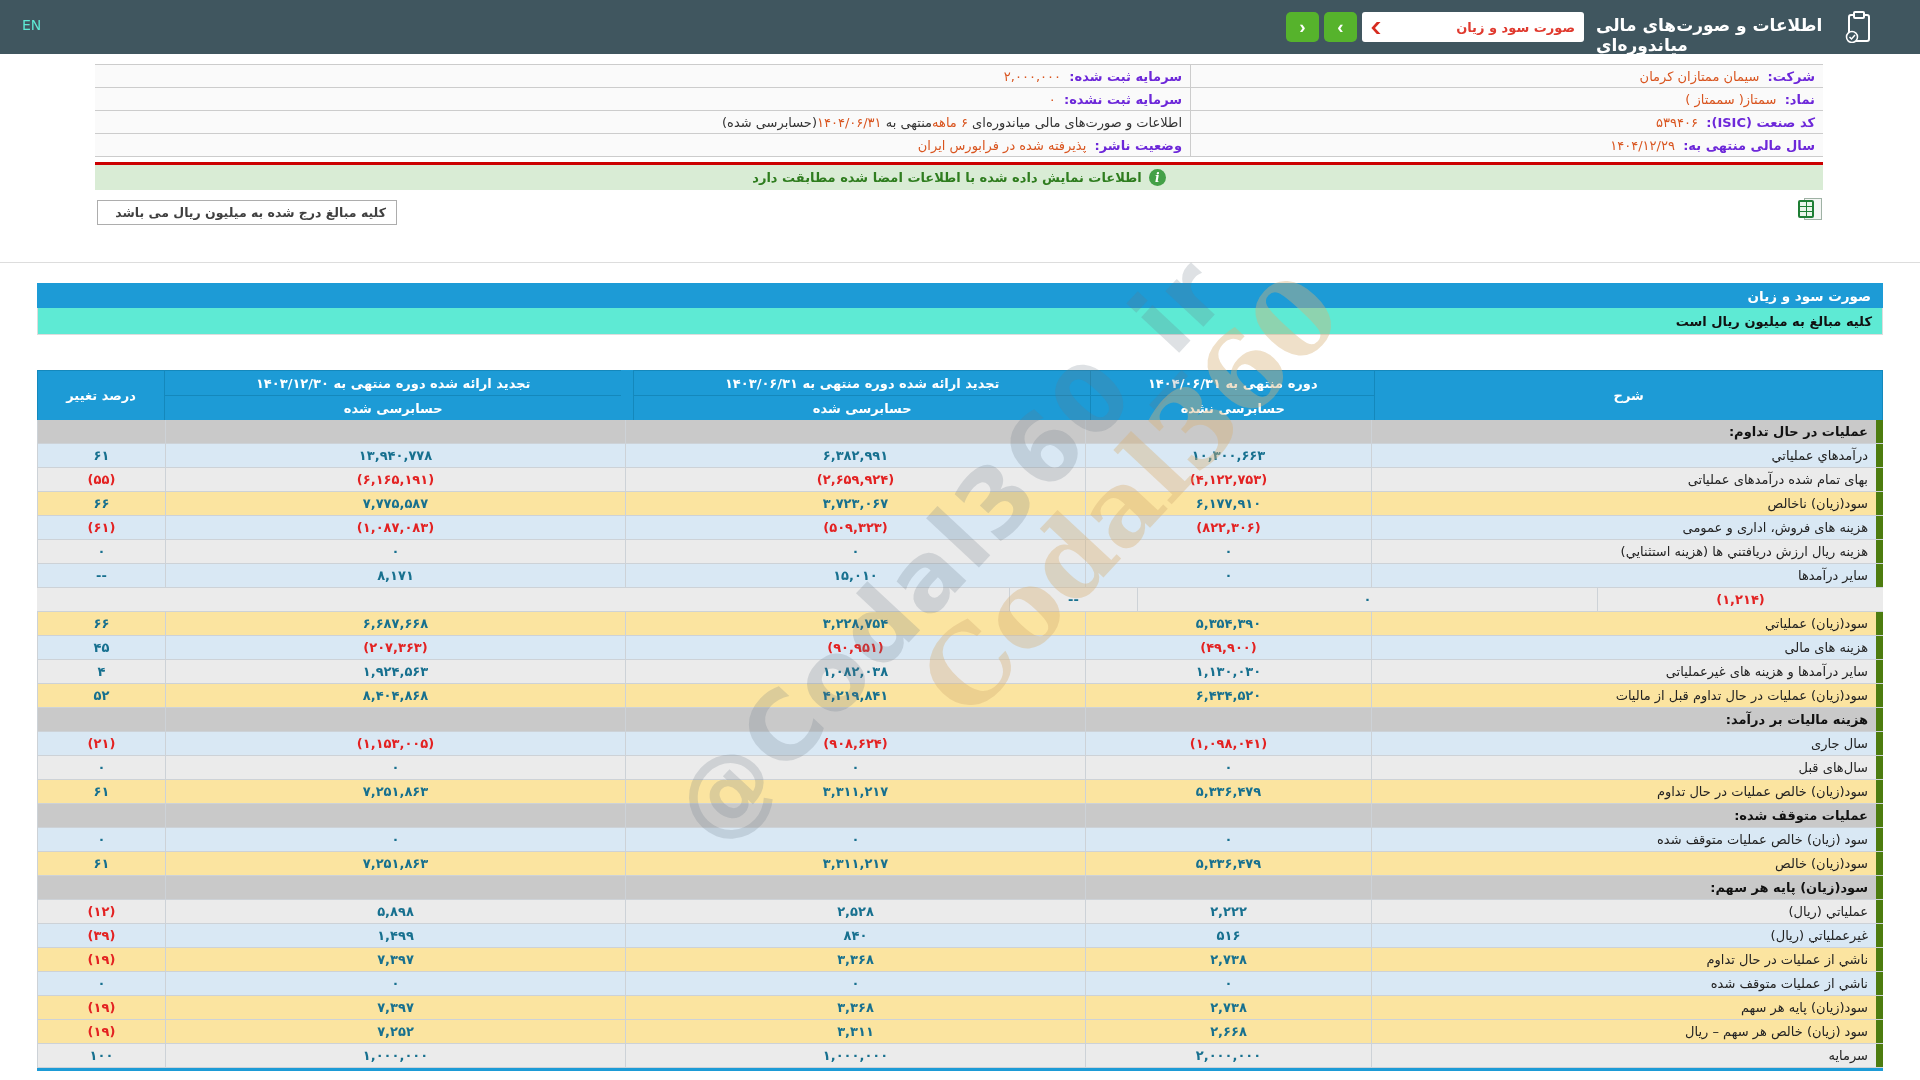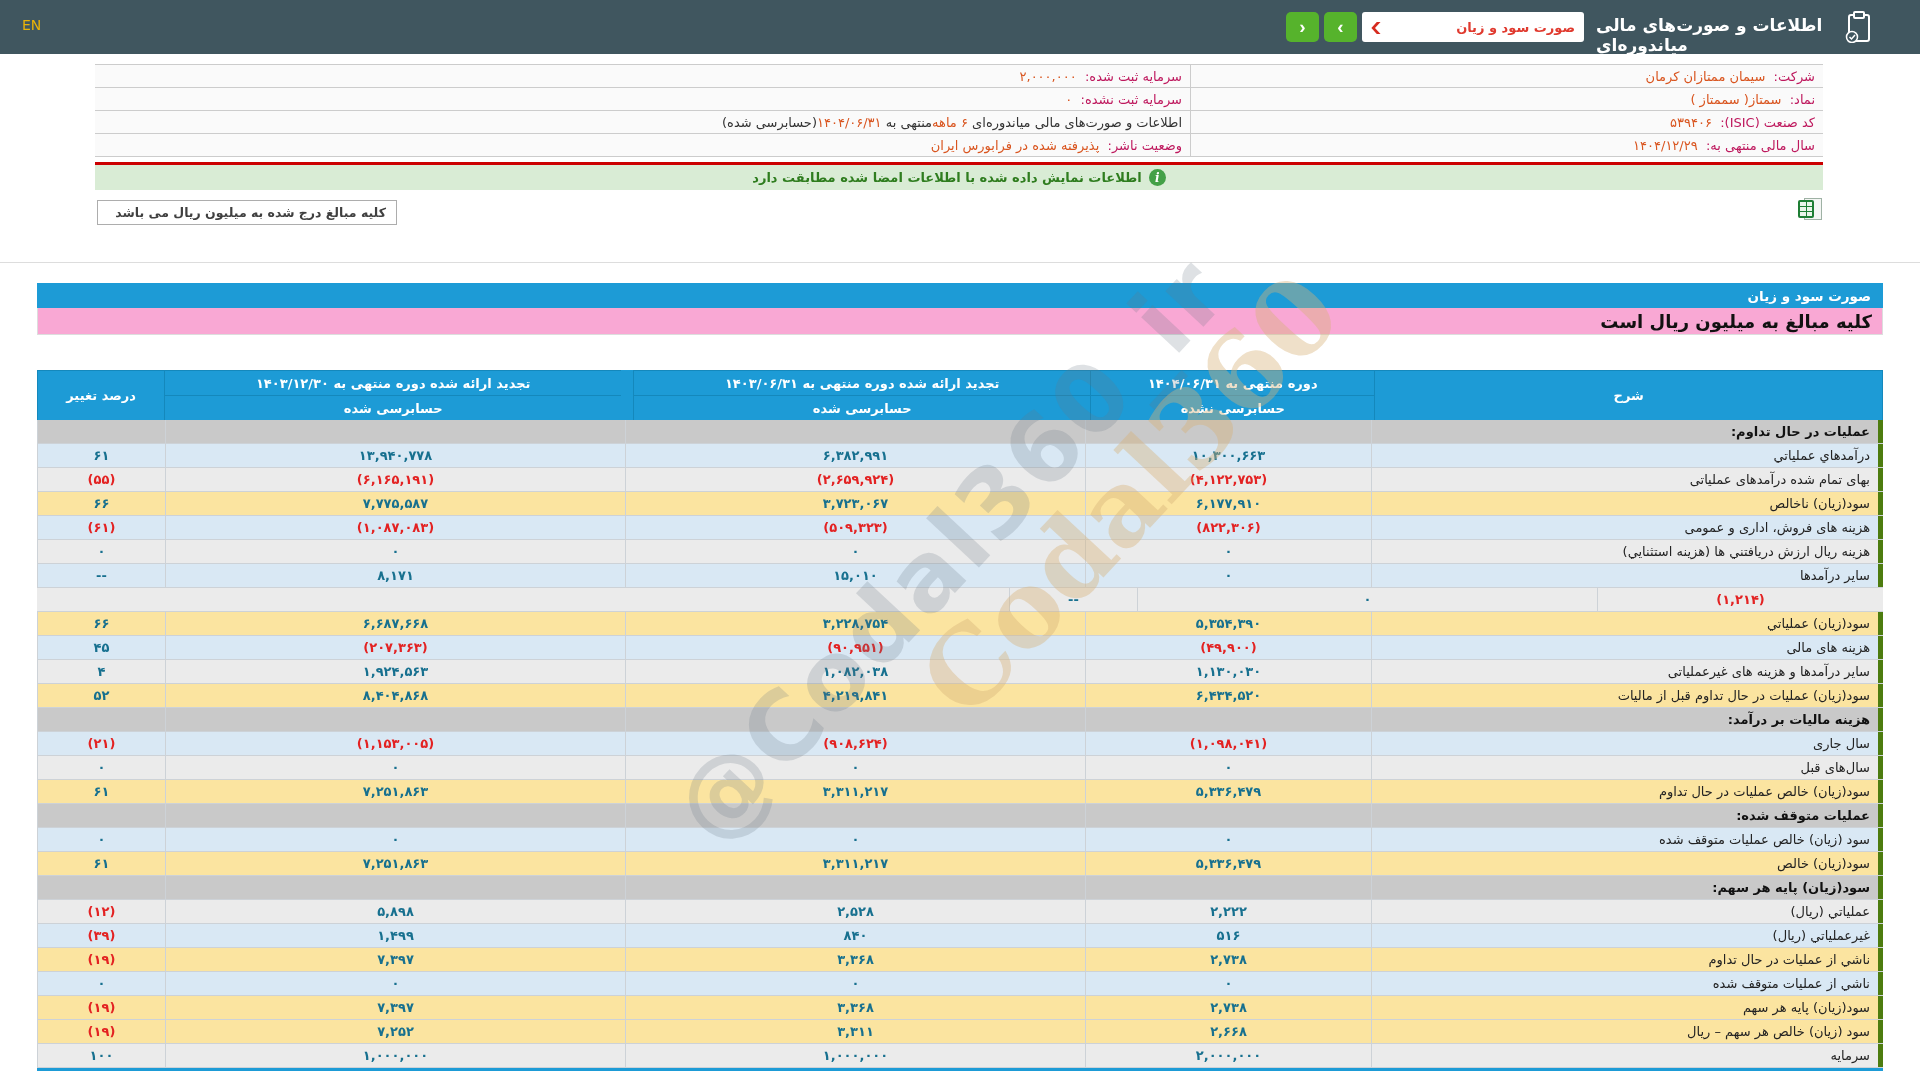--- a/index.html
+++ b/index.html
@@ -2,39 +2,39 @@
 <html dir="rtl" lang="fa"><head>
 <meta charset="utf-8">
 <style>
   * { margin:0; padding:0; box-sizing:border-box; }
   html,body { width:1920px; height:1080px; overflow:hidden; background:#fff;
     font-family:"DejaVu Sans","Liberation Sans",sans-serif; }
   .stage { position:relative; width:1920px; height:1080px; direction:rtl; }
 
   
   .topbar { position:absolute; top:0; left:0; width:1920px; height:54px; background:#40565f; }
-  .en-link { position:absolute; left:22px; top:17px; color:#eab308; font-size:14px; cursor:pointer; direction:ltr; }
+  .en-link { position:absolute; left:22px; top:17px; color:#5eead4; font-size:14px; cursor:pointer; direction:ltr; }
   .clip-icon { position:absolute; left:1845px; top:11px; width:28px; height:32px; }
   .page-title { position:absolute; left:1596px; top:15px; width:240px; text-align:left;
     color:#fff; font-size:17px; font-weight:bold; }
   .stmt-select { position:absolute; left:1362px; top:12px; width:222px; height:30px; background:#fff;
     border-radius:3px; display:flex; align-items:center; justify-content:space-between;
     padding:0 9px; cursor:pointer; }
   .stmt-select .val { color:#e03a2f; font-size:13px; font-weight:600; }
   .stmt-select .chev { color:#d62b1f; font-size:12px; transform:scaleX(1.4); }
   .navbtn { position:absolute; top:12px; width:33px; height:30px; background:#56b32c; border:none;
     border-radius:5px; color:#fff; font-size:19px; font-weight:bold; line-height:26px; cursor:pointer; }
   .btn-prev { left:1286px; } .btn-next { left:1324px; }
 
   
   .info-table { position:absolute; left:95px; top:64px; width:1728px; border-top:1px solid #ccc; background:#fafafa; }
   .info-row { display:flex; height:23px; border-bottom:1px solid #ccc; align-items:center; font-size:13px; }
   .info-cell-r { width:633px; height:100%; border-left:1px solid #ccc; display:flex; align-items:center; padding-right:8px; }
   .info-cell-l { flex:1; height:100%; display:flex; align-items:center; padding-right:8px; }
-  .p-label { font-weight:normal; color:#be185d; white-space:pre; }
+  .p-label { font-weight:bold; color:#6d28d9; white-space:pre; }
   .p-value { color:#d9541e; white-space:pre; }
   .p-dark  { color:#333; white-space:pre; }
 
   
   .sign-banner { position:absolute; left:95px; top:162px; width:1728px; height:28px;
     background:#d9ecd5; border-top:3px solid #cb0000; display:flex; align-items:center;
     justify-content:center; gap:7px; }
   .sign-banner .txt { color:#2f7d1f; font-size:13px; font-weight:bold; }
   .info-icon { width:17px; height:17px; border-radius:50%; background:#43a047; color:#fff;
     font-size:12px; font-weight:bold; font-style:italic; display:flex; align-items:center;
@@ -50,42 +50,42 @@
   .excel-icon .grid { position:absolute; left:0; top:3px; width:16px; height:18px; background:#1e7e34;
     border-radius:2px; display:grid; grid-template-columns:1fr 1fr; grid-template-rows:1fr 1fr 1fr; gap:1px;
     padding:2px; }
   .excel-icon .grid i { background:#eaf5ea; display:block; }
 
   .divider { position:absolute; left:0; top:262px; width:1920px; height:1px; background:#ddd; }
 
   
   .stmt-bar { position:absolute; left:37px; top:283px; width:1846px; height:25px; background:#1d9bd6;
     color:#fff; font-size:13.5px; font-weight:bold; display:flex; align-items:center; padding-right:12px; }
-  .stmt-units { position:absolute; left:37px; top:308px; width:1846px; height:27px; background:#f9a8d4;
-    border:1px solid #ddd; border-top:none; color:#111; font-size:18px; font-weight:bold;
+  .stmt-units { position:absolute; left:37px; top:308px; width:1846px; height:27px; background:#5eead4;
+    border:1px solid #ddd; border-top:none; color:#111; font-size:13px; font-weight:bold;
     display:flex; align-items:center; padding-right:10px; }
 
   
   .pnl { position:absolute; left:37px; top:370px; width:1846px; border-bottom:3px solid #1d9bd6; }
   .thead { display:flex; height:50px; background:#1d9bd6; color:#fff; font-weight:bold; font-size:13px; }
   .hcell { display:flex; align-items:center; justify-content:center; border-left:1px solid #1488bc;
     border-top:1px solid #1488bc; text-align:center; }
   .h-desc { width:512px; border-right:1px solid #1488bc; }
   .h-pct  { width:128px; }
   .hgroup { display:flex; flex-direction:column; }
   .hgroup .hcell { height:25px; border-left:1px solid #1488bc; }
   .hgroup .hcell + .hcell { border-top:1px solid #1488bc; }
   .g-v1 { width:286px; } .g-v2 { width:460px;margin-left:12px; } .g-v3 { width:460px; }
   .g-v1 .hcell, .g-v2 .hcell, .g-v3 .hcell { width:100%; }
 
   .trow { display:flex; height:24px; border-bottom:1px solid #cdd2d7; }
   .cell { display:flex; align-items:center; justify-content:center; font-size:13px;
     border-left:1px solid #cdd2d7; height:100%; }
   .c-desc { width:512px; justify-content:flex-start; padding-right:8px; color:#222;
-    border-right:5px solid #4d7c0f; }
+    border-right:7px solid #4d7c0f; }
   .c-v1 { width:286px; } .c-v2 { width:460px; } .c-v3 { width:460px; } .c-pct { width:128px; }
   .val { color:#17708f; font-weight:bold; }
   .neg { color:#e32222; }
   .s-blue   { background:#d9e8f4; }
   .s-gray   { background:#ebebeb; }
   .s-yellow { background:#fbe4a0; }
   .s-section{ background:#c9c9c9; }
   .s-section .c-desc { font-weight:bold; color:#111; }
 
   

